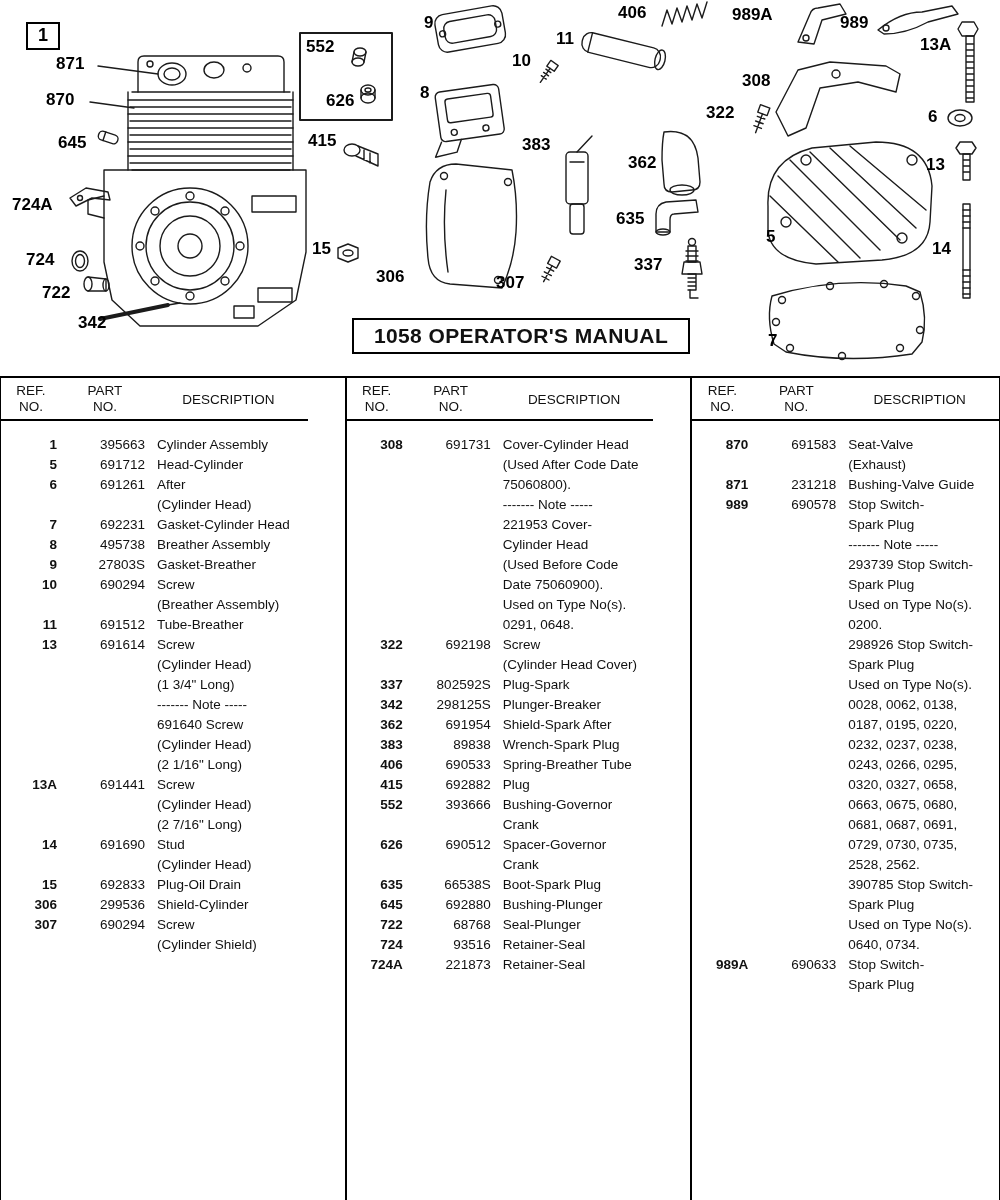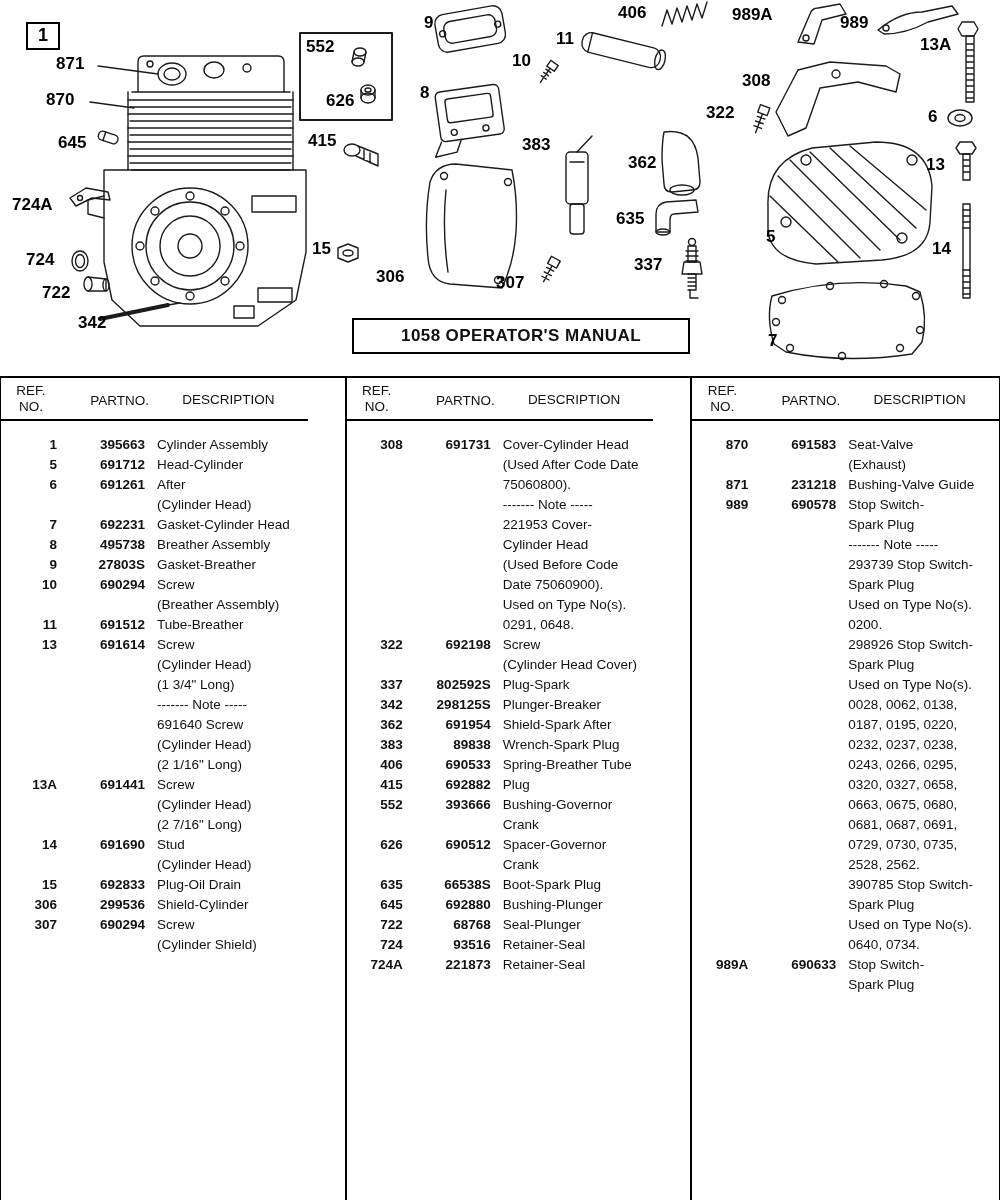--- a/index.html
+++ b/index.html
@@ -7,36 +7,36 @@
   body { width:1000px; height:1200px; font-family:"Liberation Sans", sans-serif; color:#111; }
   .page { position:relative; width:1000px; height:1200px; background:#fff; overflow:hidden; }
 
   
   .diagram { position:absolute; top:0; left:0; width:1000px; height:376px; }
   .diagram svg { position:absolute; top:0; left:0; }
   .callout-layer { position:absolute; top:0; left:0; width:100%; height:100%; }
   .part-label { position:absolute; font-weight:bold; font-size:17px; color:#000; white-space:nowrap; line-height:1.1; }
   .part-label.boxed { border:2px solid #000; padding:2px 10px; font-size:18px; background:#fff; }
   .manual-box { position:absolute; left:352px; top:318px; width:338px; height:36px; border:2px solid #000;
-                display:flex; align-items:center; justify-content:center; font-weight:bold; font-size:17px;
+                display:flex; align-items:center; justify-content:center; font-weight:bold; font-size:21px;
                 letter-spacing:0.4px; background:#fff; }
 
   
   .table-wrap { position:absolute; top:376px; left:0; width:1000px; height:824px; border-top:2px solid #000;
                 border-left:1px solid #000; border-right:1px solid #000; display:flex;gap:37px; }
   .col { flex:1; height:100%; min-width:0; }
   .col + .col { border-left:2px solid #000; }
   .col-header { height:43px; border-bottom:2px solid #000; display:flex; font-size:13.5px; padding-top:5px; }
   .h-ref { width:60px; display:flex; flex-direction:column; align-items:center; line-height:16px; flex-shrink:0; }
-  .h-part { width:88px; display:flex; flex-direction:row; align-items:center; line-height:16px; flex-shrink:0;justify-content:flex-end; }
+  .h-part { width:88px; display:flex; flex-direction:column; align-items:center; line-height:16px; flex-shrink:0; }
   .h-desc { flex:1; display:flex; align-items:center; justify-content:center; padding-bottom:2px; line-height:16px; }
   .col-body { padding-top:14px; font-size:13.5px; line-height:20px; }
   .entry { display:flex; align-items:flex-start; }
   .c-ref { width:56px; text-align:right; font-weight:bold; flex-shrink:0; }
-  .c-part { width:88px; text-align:right; font-weight:bold; flex-shrink:0; }
+  .c-part { width:88px; text-align:right; font-weight:normal; flex-shrink:0; }
   .c-desc { flex:1; padding-left:12px; min-width:0; }
   .b { font-weight:normal; }
 </style>
 </head>
 <body>
 
 <div class="page">
 
   <div class="diagram">
     <svg width="1000" height="376" viewBox="0 0 1000 376">

